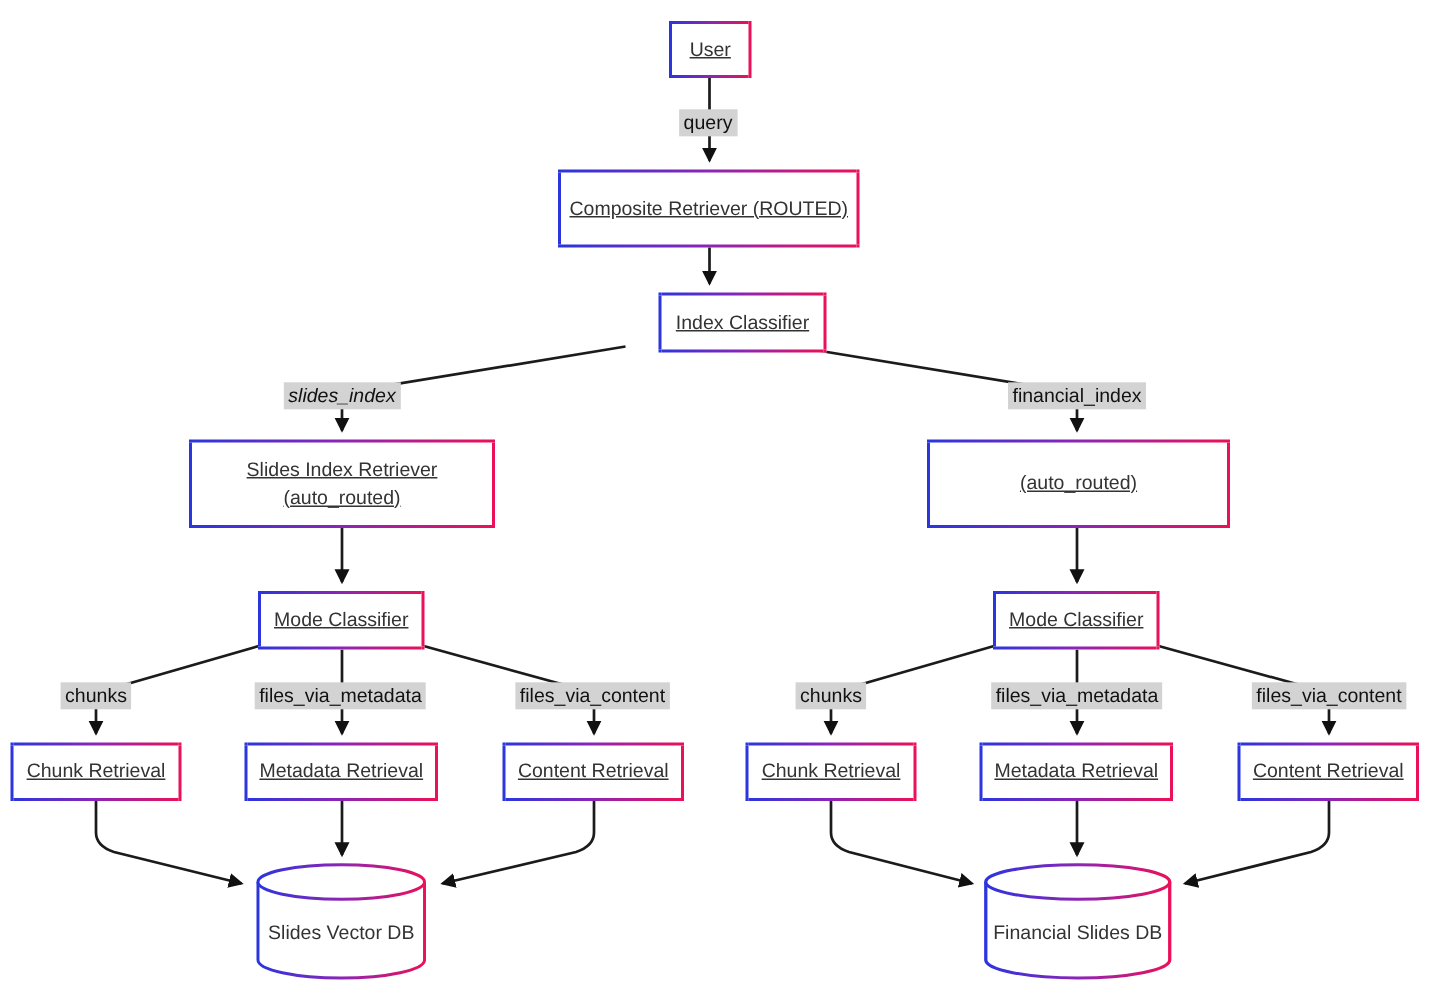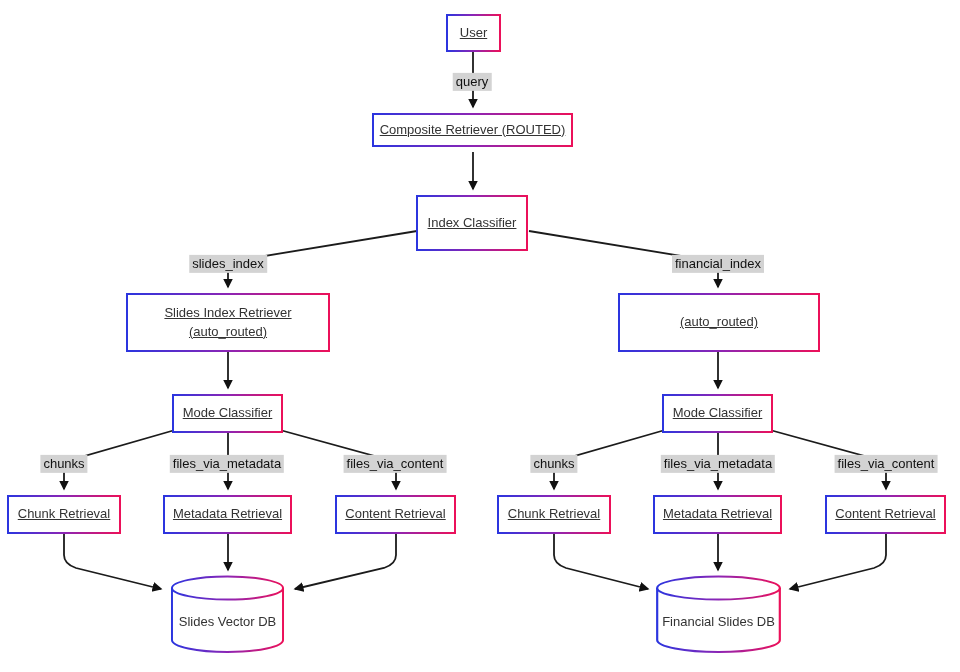--- a/index.html
+++ b/index.html
@@ -66,24 +66,24 @@
     <path class="edge-path" marker-end="url(#arrow)" d="M228,534 L228,570"></path>
     <path class="edge-path" marker-end="url(#arrow)" d="M396,534 L396,555 Q396,564 384,568 L295,589"></path>
     <path class="edge-path" marker-end="url(#arrow)" d="M554,534 L554,555 Q554,564 566,568 L648,589"></path>
     <path class="edge-path" marker-end="url(#arrow)" d="M718,534 L718,570"></path>
     <path class="edge-path" marker-end="url(#arrow)" d="M886,534 L886,555 Q886,564 874,568 L790,589"></path>
   </svg>
 
   <div class="node" style="left:446px;top:14px;width:55px;height:38px;">
     <span>User</span>
   </div>
-  <div class="node" style="left:372px;top:113px;width:201px;height:34px;">
+  <div class="node" style="left:372px;top:113px;width:201px;height:52px;">
     <span>Composite Retriever (ROUTED)</span>
   </div>
-  <div class="node" style="left:416px;top:195px;width:112px;height:56px;">
+  <div class="node" style="left:439px;top:195px;width:112px;height:40px;">
     <span>Index Classifier</span>
   </div>
   <div class="node" style="left:126px;top:293px;width:204px;height:59px;">
     <span>Slides Index Retriever</span>
     <span>(auto_routed)</span>
   </div>
   <div class="node" style="left:618px;top:293px;width:202px;height:59px;">
     <span>(auto_routed)</span>
   </div>
   <div class="node" style="left:172px;top:394px;width:111px;height:39px;">
@@ -120,21 +120,21 @@
   </div>
   <div class="cylinder" style="left:655px;top:575px;width:127px;height:79px;">
     <svg viewBox="0 0 116 79" preserveAspectRatio="none">
       <path d="M2,13 V65 A56,12 0 0 0 114,65 V13" fill="#fff" stroke="url(#cylGrad)" stroke-width="2"></path>
       <ellipse cx="58" cy="13" rx="56" ry="11.5" fill="#fff" stroke="url(#cylGrad)" stroke-width="2"></ellipse>
     </svg>
     <span class="cyl-label">Financial Slides DB</span>
   </div>
 
   <div class="edge-label" style="left:472px;top:82px;">query</div>
-  <div class="edge-label" style="left:228px;top:264px;">slides_index</div>
+  <div class="edge-label" style="left:228px;top:264px;font-style:italic;">slides_index</div>
   <div class="edge-label" style="left:718px;top:264px;">financial_index</div>
   <div class="edge-label" style="left:64px;top:464px;">chunks</div>
   <div class="edge-label" style="left:227px;top:464px;">files_via_metadata</div>
   <div class="edge-label" style="left:395px;top:464px;">files_via_content</div>
   <div class="edge-label" style="left:554px;top:464px;">chunks</div>
   <div class="edge-label" style="left:718px;top:464px;">files_via_metadata</div>
   <div class="edge-label" style="left:886px;top:464px;">files_via_content</div>
 
 </div>
 

